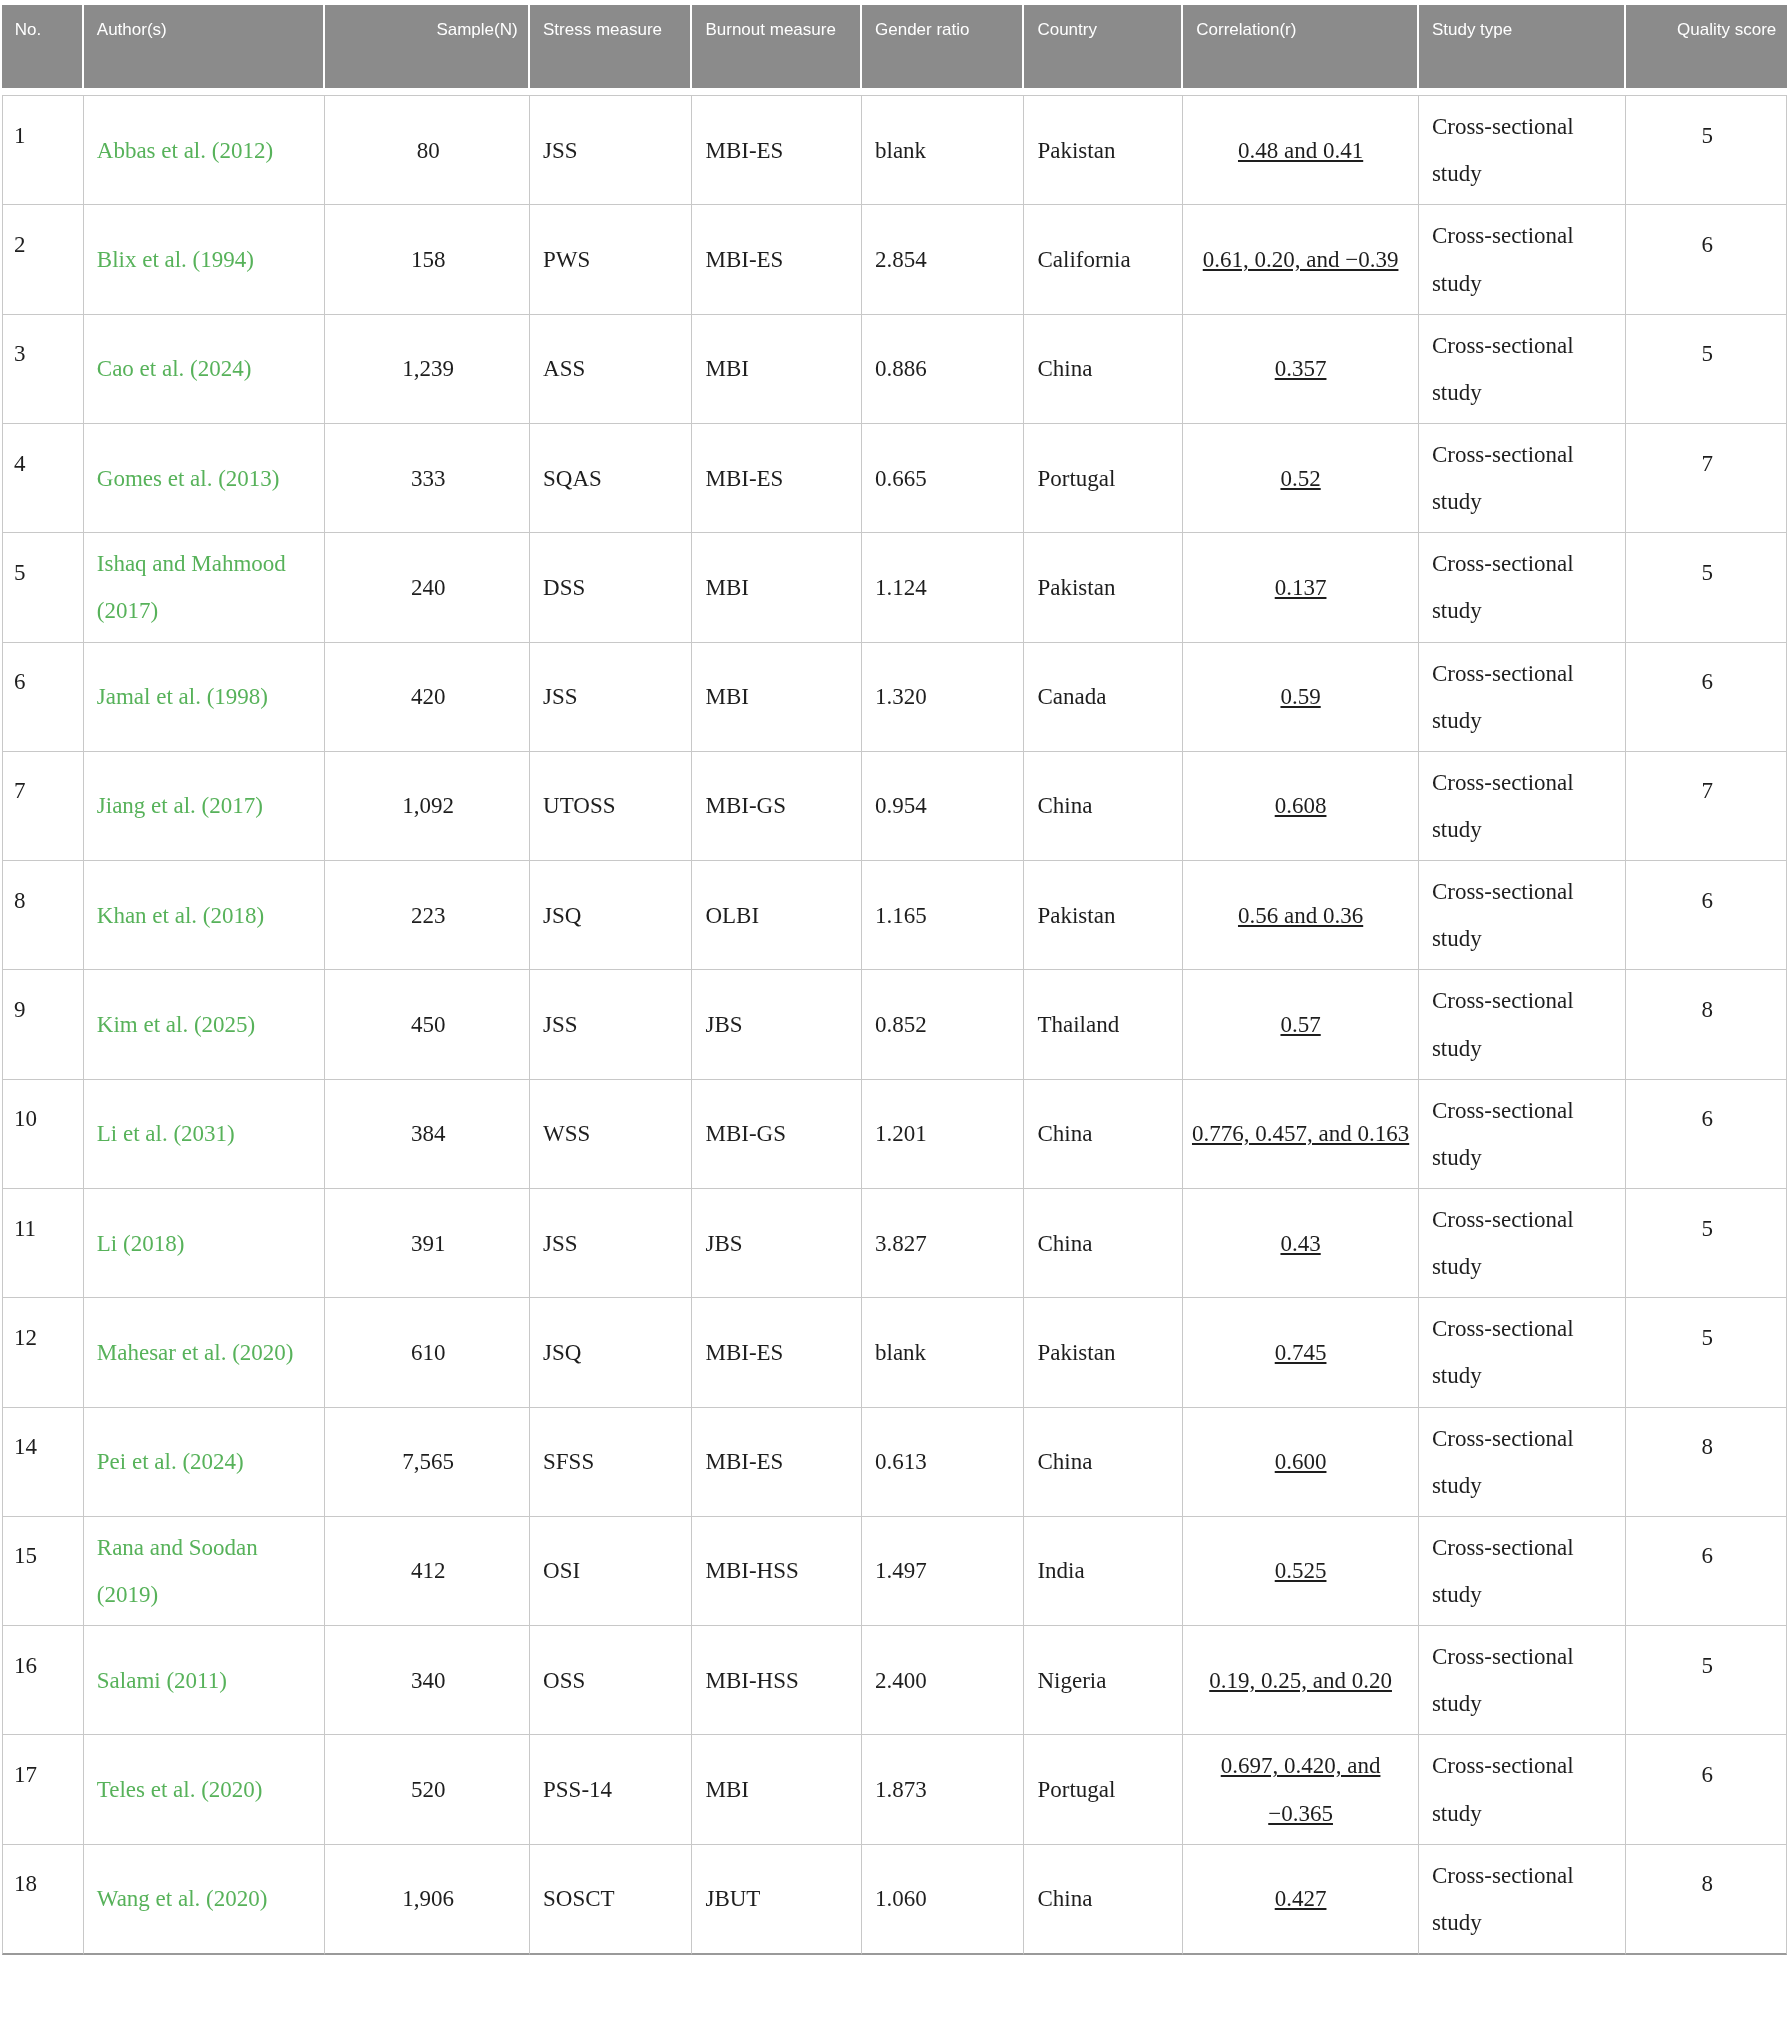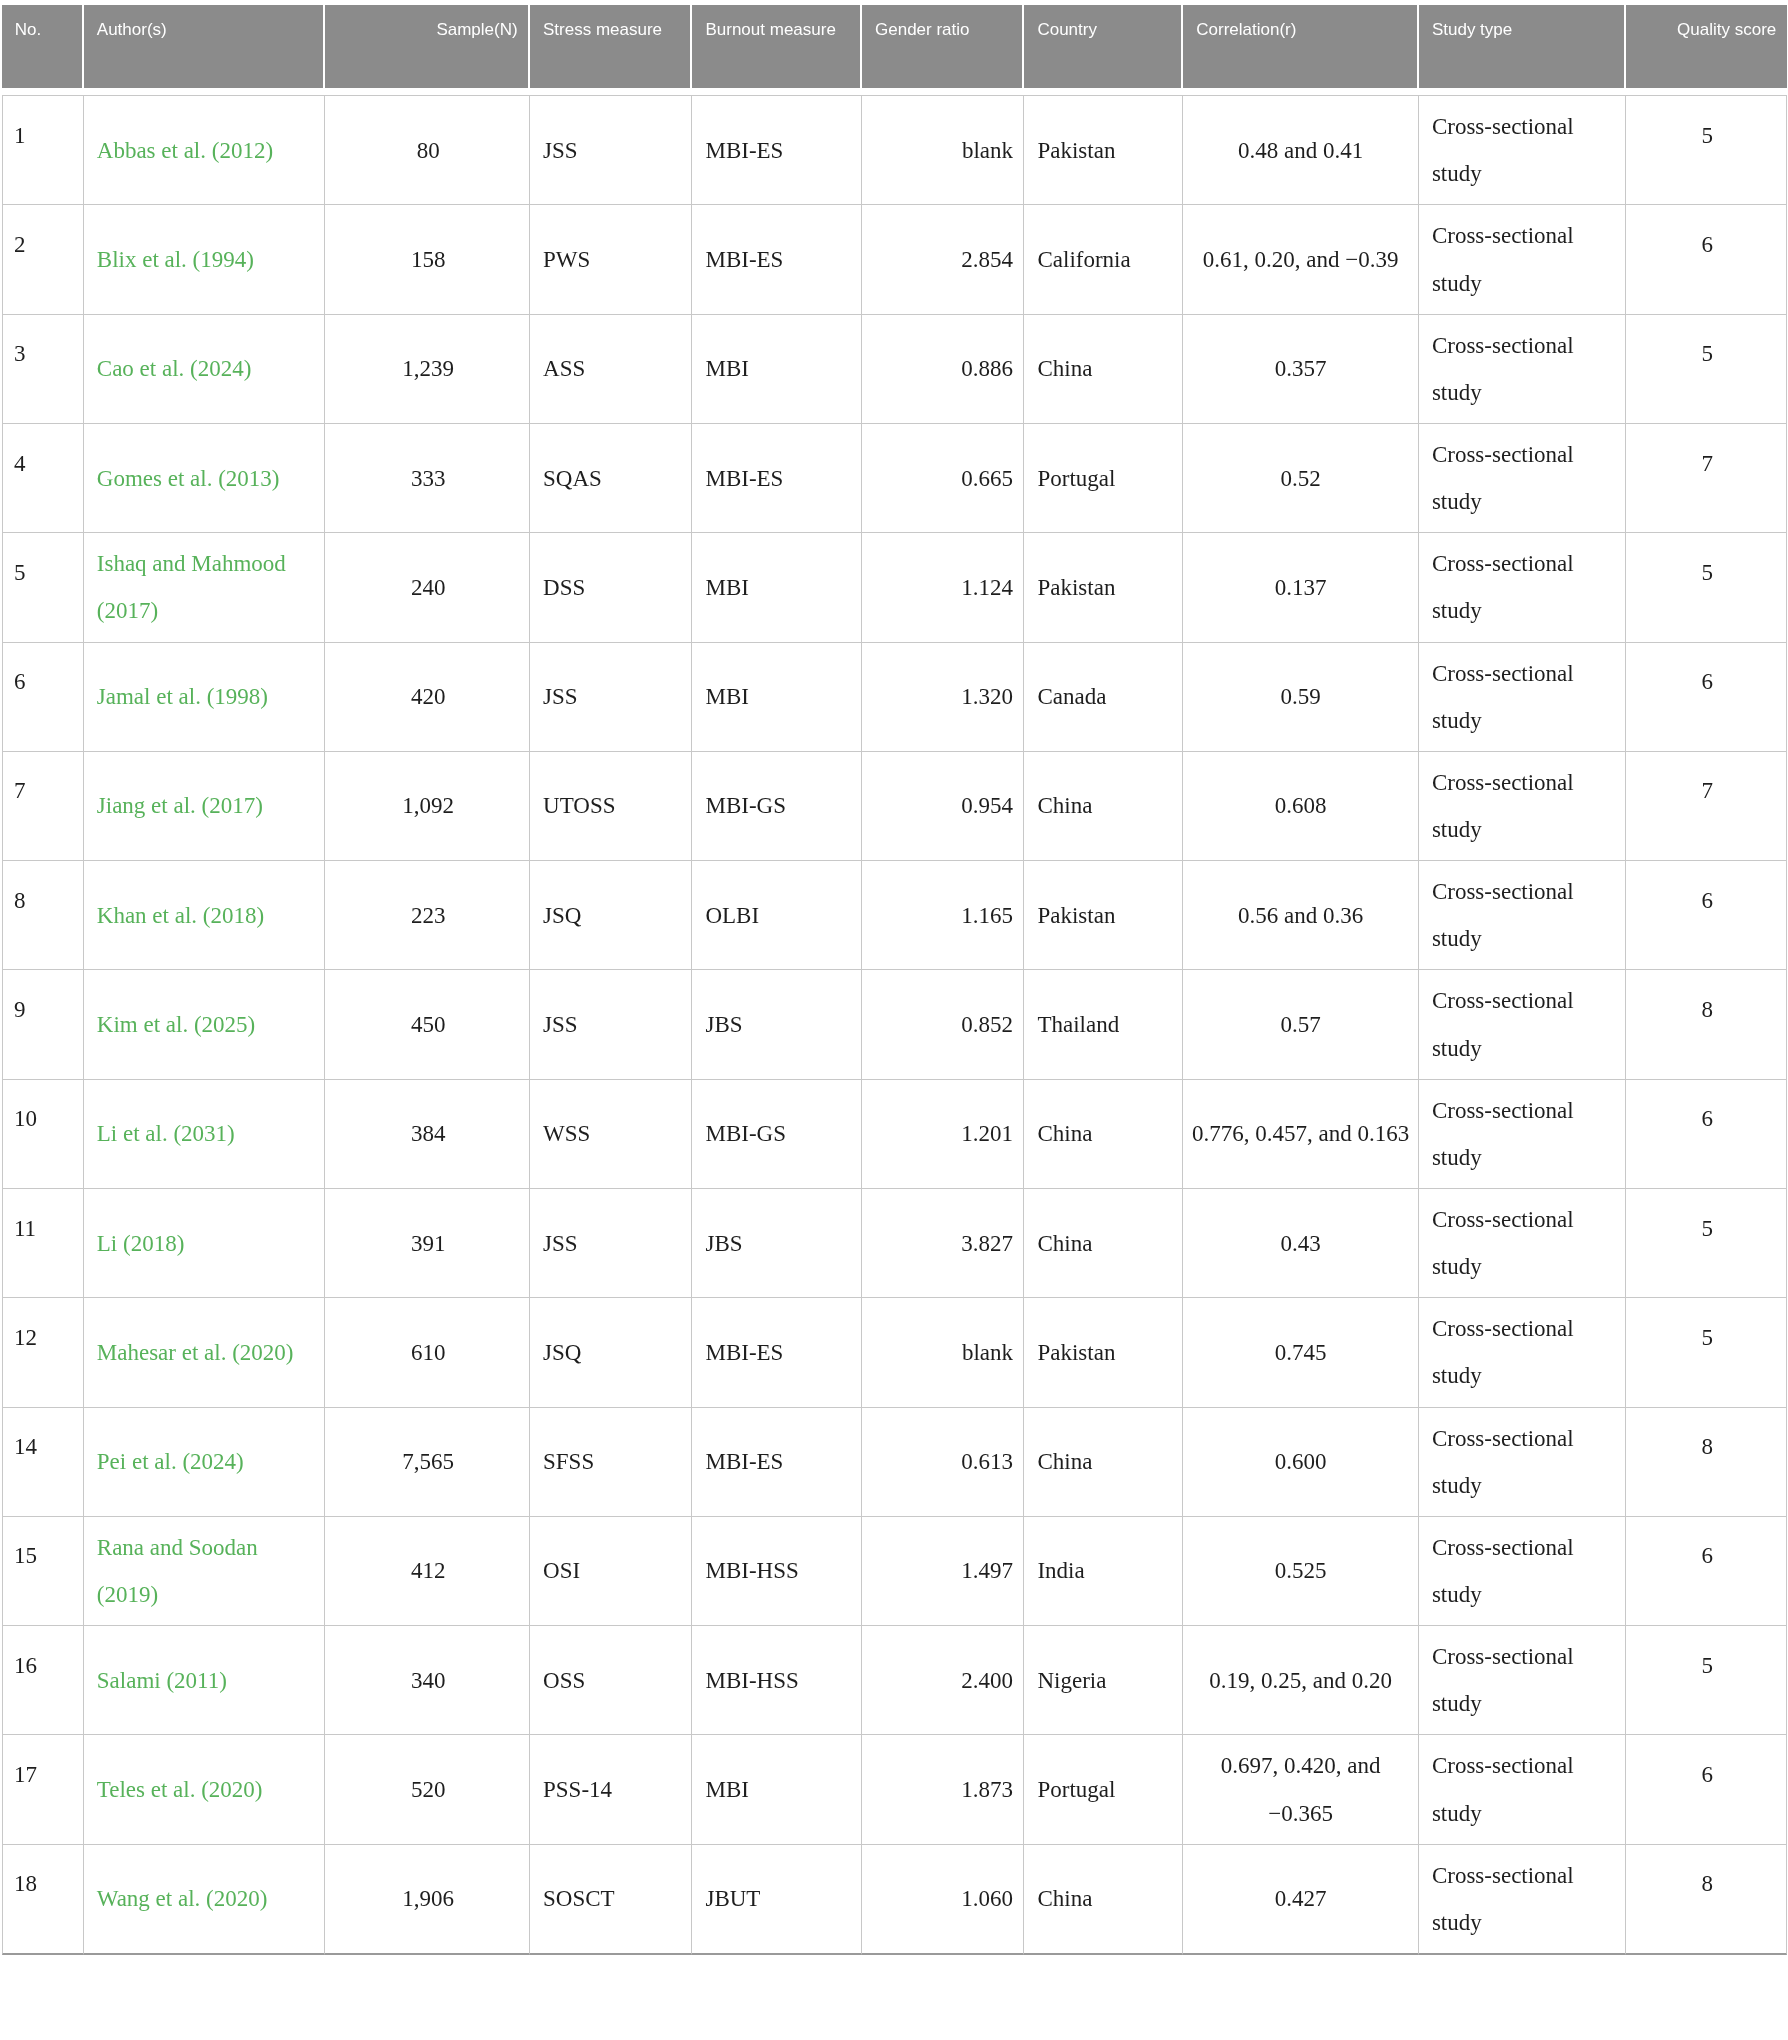--- a/index.html
+++ b/index.html
@@ -59,22 +59,22 @@
     background: #ffffff;
     overflow: hidden;
   }
   td:first-child { border-left: 1.3px solid #c8c8c8; }
   tbody tr:first-child td { border-top: 1.3px solid #c8c8c8; }
   tbody tr:last-child td { border-bottom: 2.2px solid #9a9a9a; }
 
   td.col-no { vertical-align: top; padding-top: 15.6px; padding-left: 11.2px; }
   td.col-authors { padding-right: 17px; }
   td.col-sample { text-align: center; }
-  td.col-gender { text-align: right; }
-  td.col-correlation { text-align: center; padding-left: 7px; padding-right: 7px; }
+  td.col-gender { text-align: left; }
+  td.col-correlation { text-align: center; padding-left: 7px; padding-right: 7px; text-decoration: underline; }
   td.col-quality { text-align: center; vertical-align: top; padding-top: 15.6px; }
 
   .author-link { color: #57b25a; cursor: pointer; }
 </style>
 </head>
 <body>
 
 <div class="page">
   <table class="study-table">
     <colgroup>

